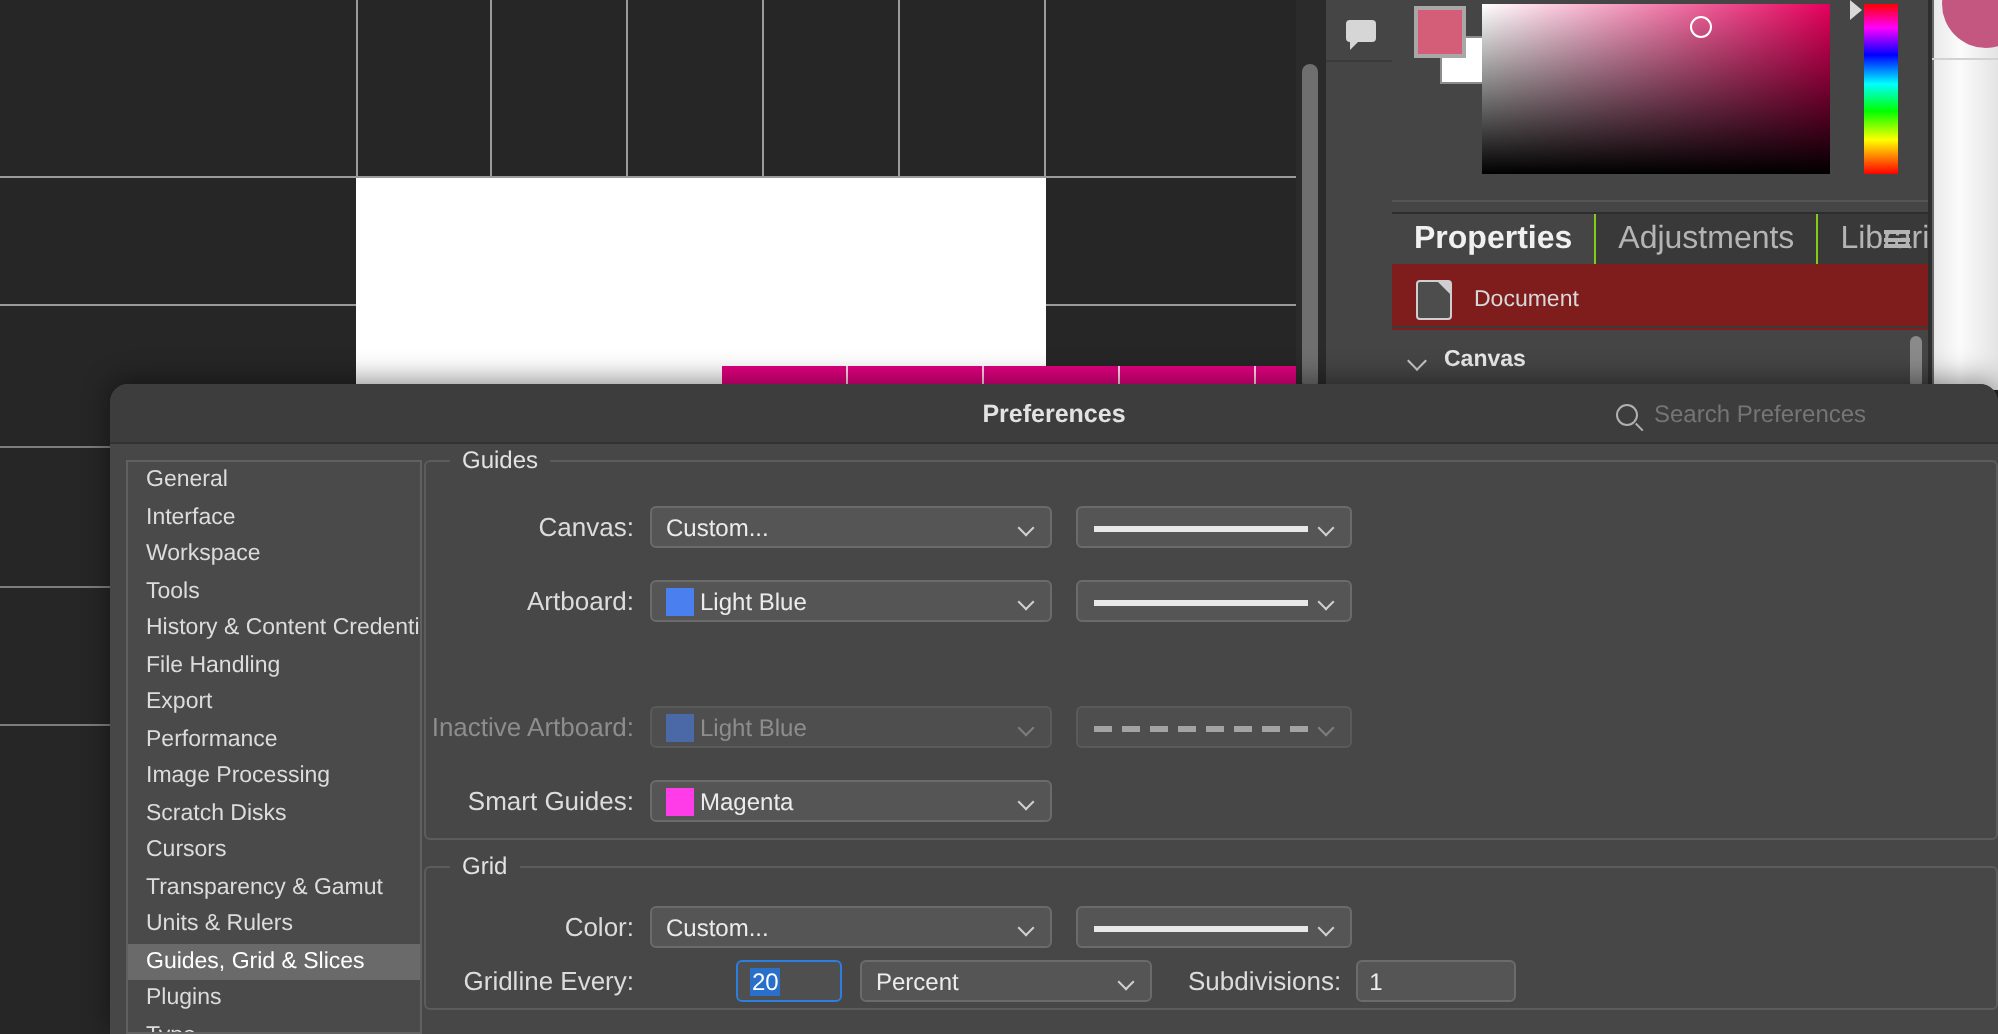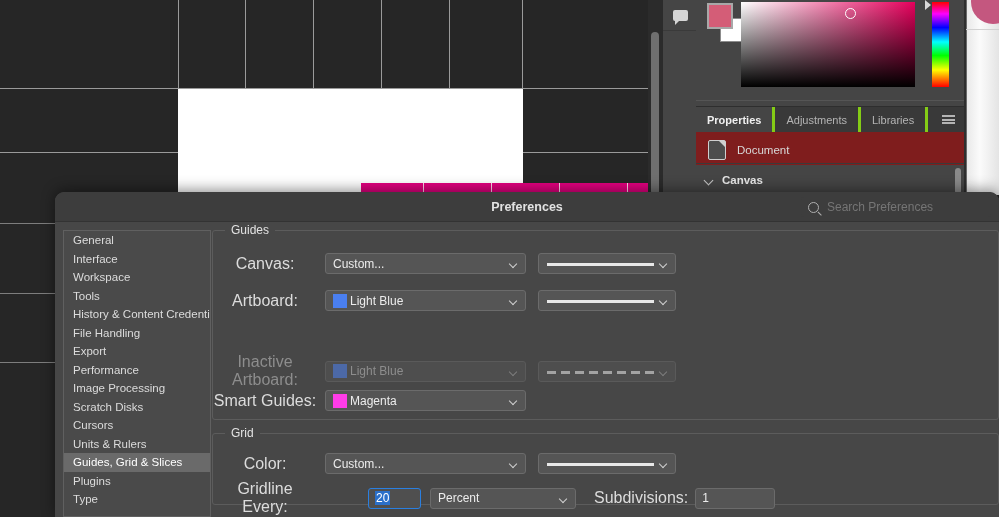--- a/index.html
+++ b/index.html
@@ -104,21 +104,21 @@
   }
 
   
   .panel-tabs {
     position: absolute; left: 696px; top: 106px; width: 268px; height: 26px;
     background: #393939; border-top: 1px solid #2e2e2e;
     display: flex; align-items: stretch;
   }
   .ptab {
     display: flex; align-items: center; padding: 0 11px;
-    font-size: 11px; color: #b4b4b4; border-right: 3px solid #84cc16;
+    font-size: 16px; color: #b4b4b4; border-right: 1px solid #84cc16;
     cursor: default;
     text-align: center;
   }
   .ptab.active { background: #454545; color: #f0f0f0; font-weight: bold; }
   .panel-menu-icon {
     position: absolute; right: 9px; top: 8px; width: 13px; height: 9px;
     display: flex; flex-direction: column; justify-content: space-between;
   }
   .panel-menu-icon i { display: block; height: 2px; background: #b4b4b4; }
 
@@ -250,21 +250,21 @@
   .group-legend {
     position: absolute; left: 12px; top: -8px;
     background: #474747; padding: 0 6px;
     font-size: 12px; color: #e2e2e2;
   }
   .g-guides { left: 0px; top: 0px; width: 787px; height: 190px; }
   .g-grid    { left: 0px; top: 203px; width: 787px; height: 72px; }
 
   .row { position: absolute; display: flex; align-items: center; }
   .rlabel {
-    font-size: 16px; color: #dcdcdc; text-align: center;
+    font-size: 13px; color: #dcdcdc; text-align: right;
     width: 112px; padding-right: 8px;
   }
   .rlabel.dim { color: #8d8d8d; }
 
   .sel {
     position: relative; height: 21px; background: #555555;
     border: 1px solid #6b6b6b; border-radius: 3px;
     display: flex; align-items: center; padding-left: 7px;
     font-size: 12px; color: #ececec; cursor: default;
   }
@@ -449,20 +449,23 @@
       <div class="side-item">
           <span>Image Processing</span>
         </div>
       <div class="side-item">
           <span>Scratch Disks</span>
         </div>
       <div class="side-item">
           <span>Cursors</span>
         </div>
       <div class="side-item">
+          <span>Transparency &amp; Gamut</span>
+        </div>
+      <div class="side-item">
           <span>Units &amp; Rulers</span>
         </div>
       <div class="side-item selected">
           <span>Guides, Grid &amp; Slices</span>
         </div>
       <div class="side-item">
           <span>Plugins</span>
         </div>
       <div class="side-item">
           <span>Type</span>

